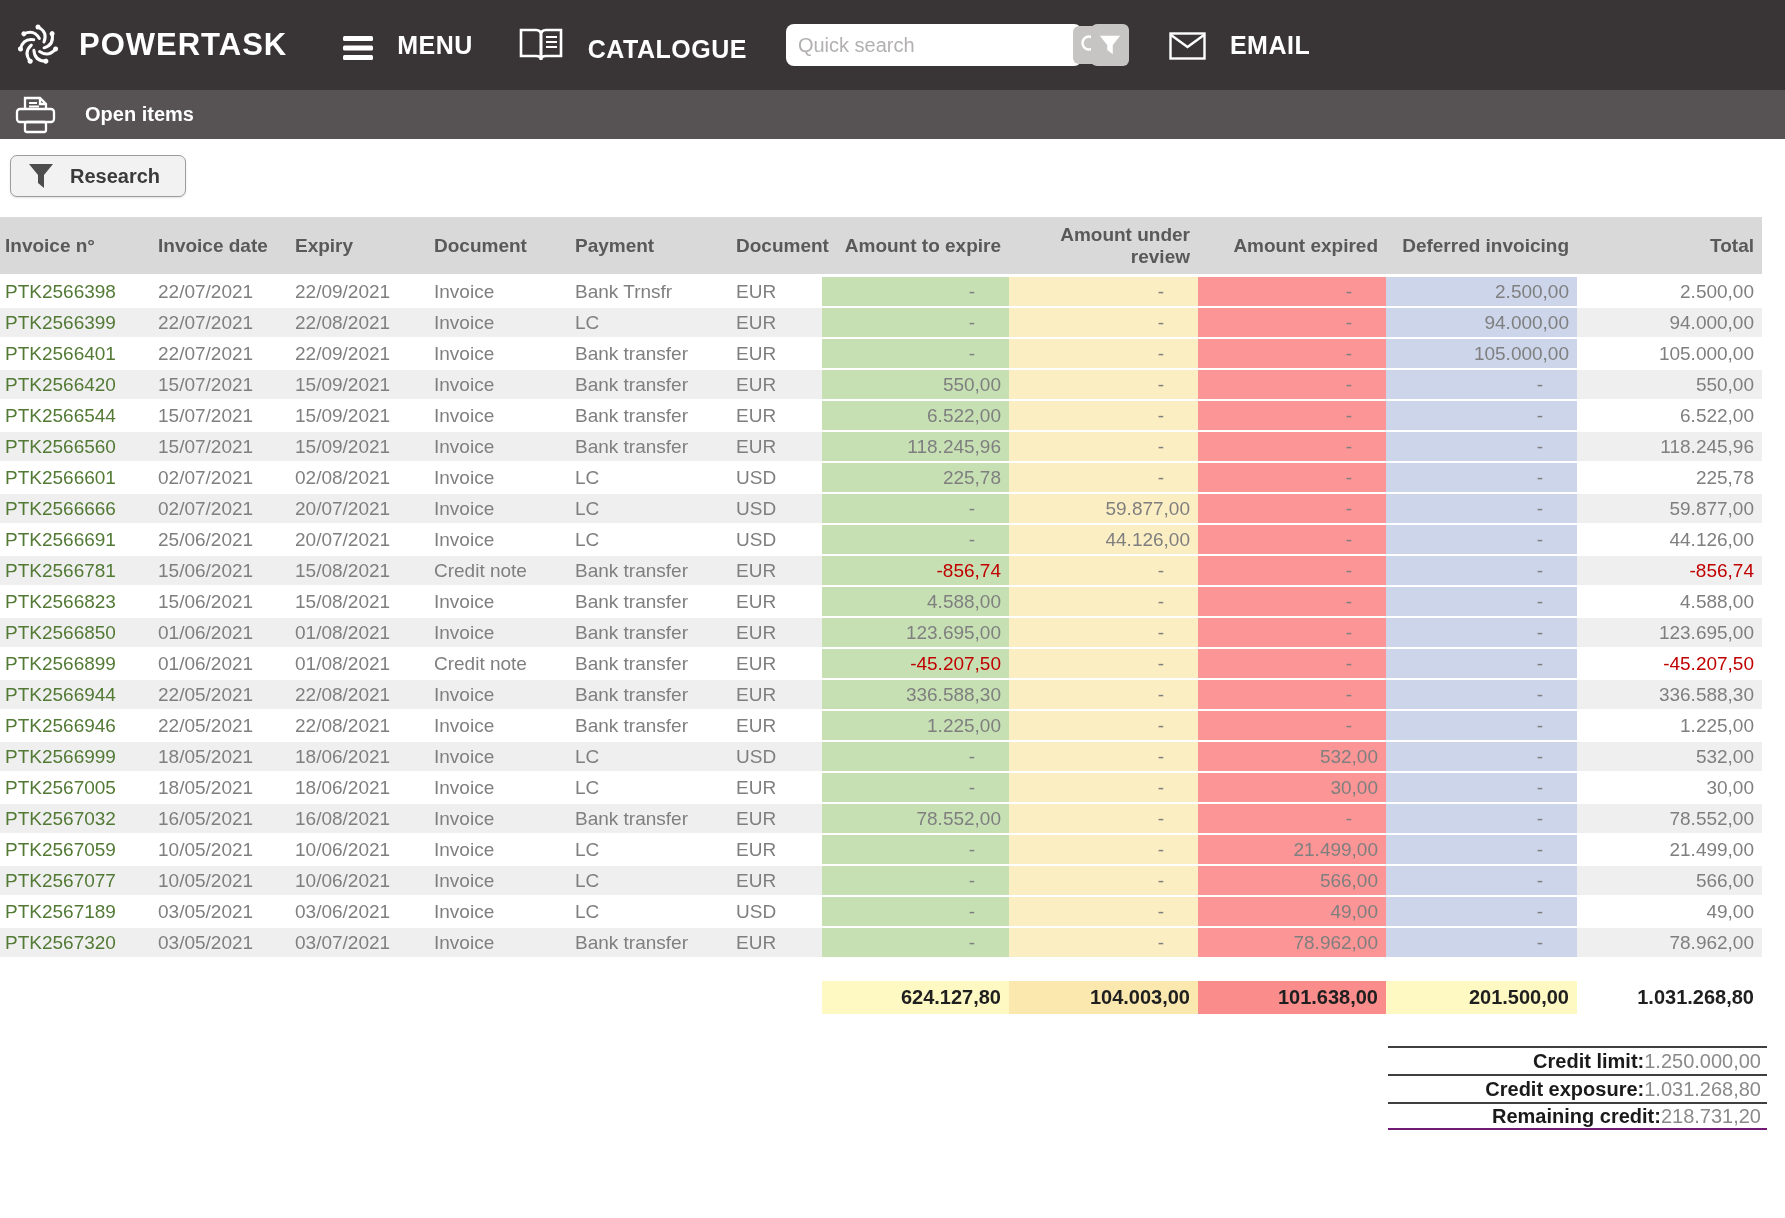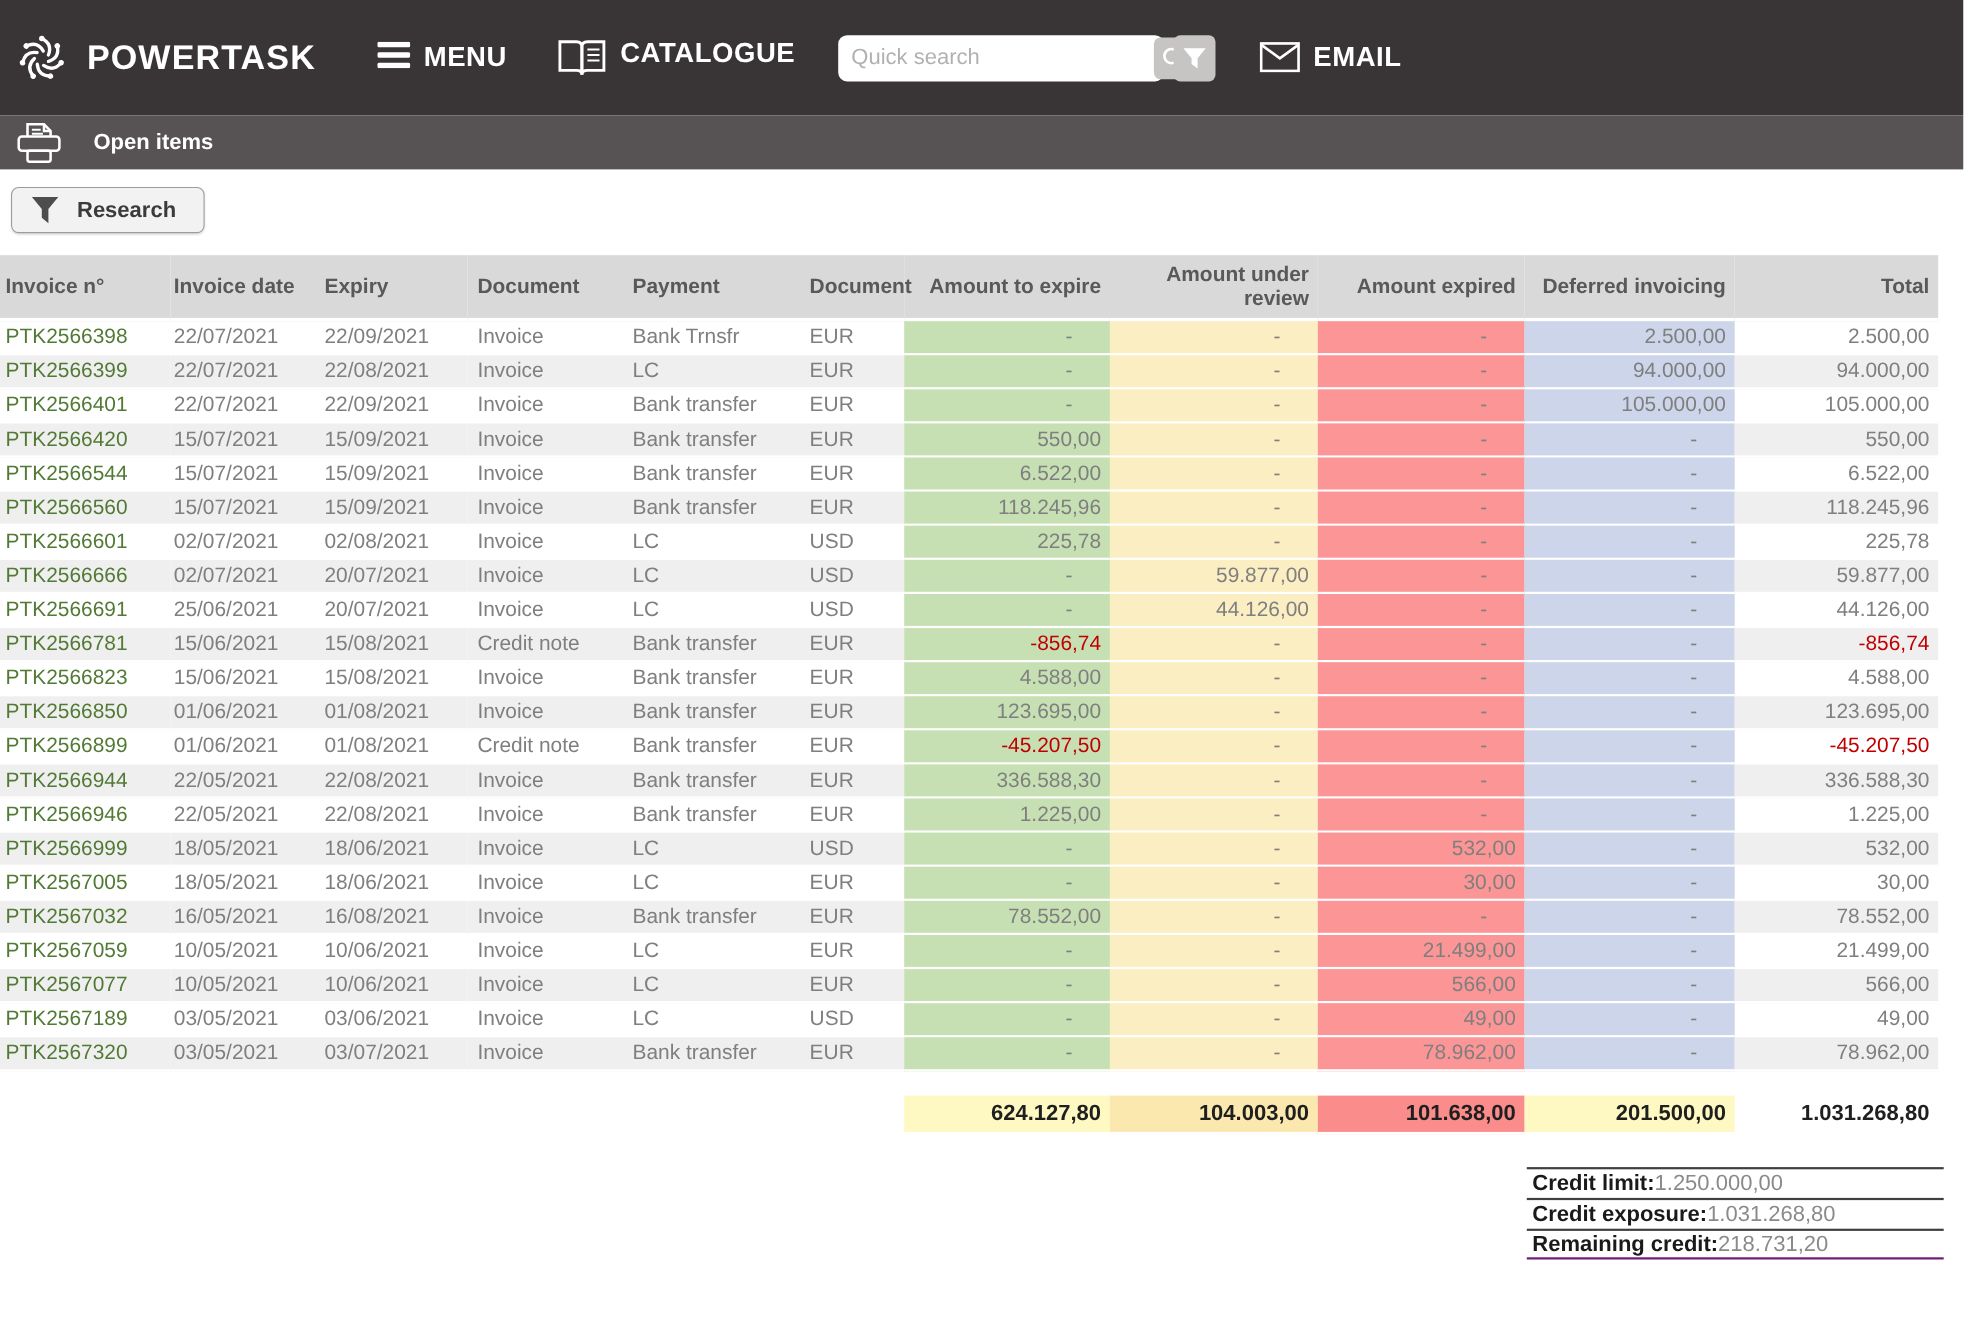--- a/index.html
+++ b/index.html
@@ -4,24 +4,24 @@
 <style>
   * { box-sizing: border-box; }
   html,body { margin:0; padding:0; }
   body {
     width:1785px; height:1218px; background:#fff; overflow:hidden;
     font-family:"Liberation Sans", sans-serif;
     -webkit-font-smoothing:antialiased;
   }
 
   
-  .navbar { height:105px; background:#393536; display:flex; align-items:center; color:#fff; }
+  .navbar { height:90px; background:#393536; display:flex; align-items:center; color:#fff; }
   .brand { display:flex; align-items:center; margin-left:14px; }
   .brand-name { font-size:31px; font-weight:bold; letter-spacing:1px; margin-left:17px; }
-  .nav-group { display:flex; align-items:flex-start; cursor:pointer; }
+  .nav-group { display:flex; align-items:flex-end; cursor:pointer;gap:12px; }
   .nav-label { font-size:25px; font-weight:bold; letter-spacing:0.5px; margin-left:12px; }
   .g-menu { margin-left:56px; }
   .g-catalogue { margin-left:45px; }
   .g-email { margin-left:40px; }
 
   .search-wrap { display:flex; align-items:center; margin-left:39px; background:#fff; border-radius:8px; height:42px; width:296px; padding:2px; }
   .search-input { border:none; outline:none; flex:1; height:36px; font-size:20px; color:#555; padding:0 10px; font-family:"Liberation Sans",sans-serif; background:transparent; }
   .search-input::placeholder { color:#b3b0b0; }
   .search-btn { width:44px; height:38px; background:#c7c4c4; border:none; border-radius:6px; display:flex; align-items:center; justify-content:center; cursor:pointer; }
   .filter-btn { width:38px; height:42px; background:#c7c4c4; border:none; border-radius:6px; margin-left:9px; display:flex; align-items:center; justify-content:center; cursor:pointer; }
@@ -69,21 +69,21 @@
   tbody tr:nth-child(even) td:not(.c-green):not(.c-yellow):not(.c-red):not(.c-blue) { background:#efefef; }
 
   .totals-table td { height:35px; font-size:20px; font-weight:bold; color:#1f1f1f; text-align:right; padding-right:8px; white-space:nowrap; }
   td.t-green { background:#fef9c3; }
   td.t-yellow { background:#fae8ae; }
   td.t-red { background:#fa8c8c; }
   td.t-blue { background:#fef9c3; }
 
   
   .summary { margin:30px 0 0 1388px; width:379px; }
-  .summary-row { display:flex; justify-content:flex-start; align-items:center; height:28px; border-top:2px solid #3f3f3f; padding:0 6px 0 5px; }
+  .summary-row { display:flex; justify-content:flex-end; align-items:center; height:28px; border-top:2px solid #3f3f3f; padding:0 6px 0 5px; }
   .summary-row:last-child { border-bottom:2px solid #701a75; }
   .summary-label { font-size:20px; font-weight:bold; color:#1a1a1a; }
   .summary-value { font-size:20px; color:#8a8a8a; }
 
   .icon { display:inline-flex; }
 </style>
 </head>
 <body>
 
 <div class="navbar">

